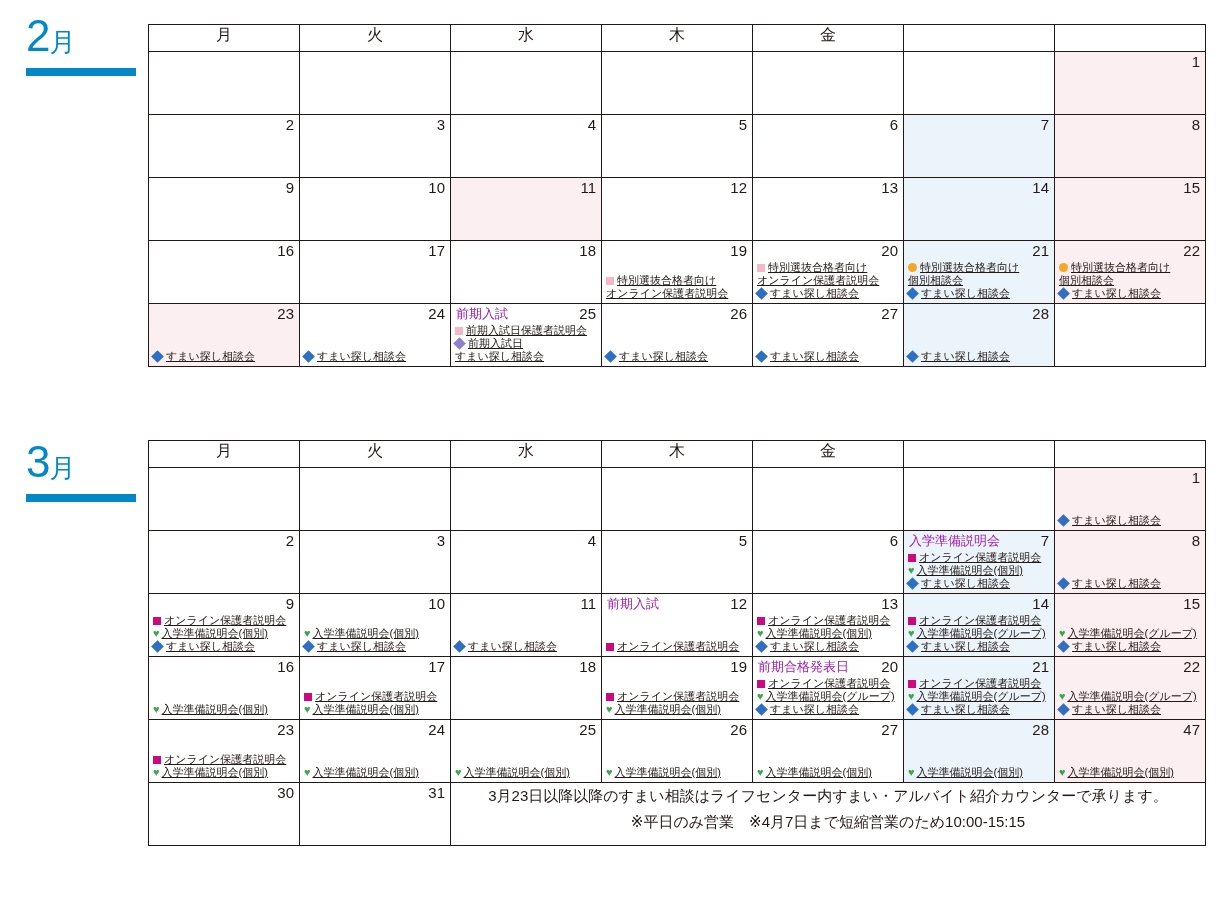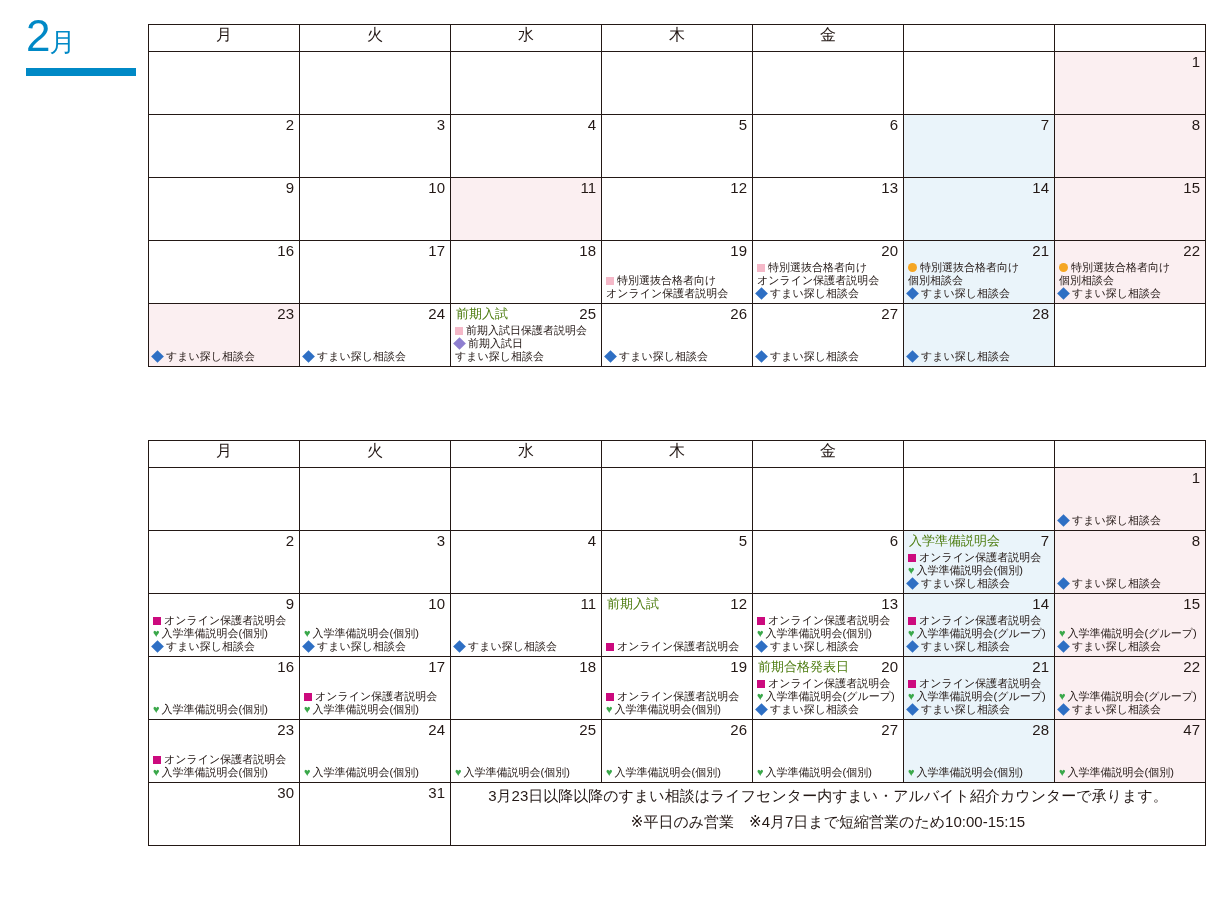--- a/index.html
+++ b/index.html
@@ -58,30 +58,30 @@
   }
   td.sat-col{background:#eaf4fa;}
   td.sun-col{background:#fbeff1;}
   td.exam-bg{background:#fbeff1;}
   td.empty{background:#ffffff;}
 
   .events{
     position:absolute;left:4px;right:4px;bottom:3px;
     font-size:11px;line-height:13px;color:#231815;
   }
-  .ev{white-space:nowrap;}
+  .ev{white-space:nowrap;text-decoration:underline;}
   .sq{display:inline-block;width:8px;height:8px;vertical-align:-1px;margin-right:3px;}
   .dia{display:inline-block;width:0;height:0;vertical-align:0px;margin-right:3px;
        border:5px solid transparent;}
   .heart{display:inline-block;margin-right:2px;font-size:11px;vertical-align:0;}
   .circ{display:inline-block;width:9px;height:9px;border-radius:50%;vertical-align:-1px;margin-right:3px;}
 
   .tag-exam{
     position:absolute;left:5px;top:2px;
-    font-size:13px;color:#4d7c0f;line-height:15px;
+    font-size:13px;color:#a21caf;line-height:15px;
   }
   .ev2line{white-space:normal;}
 
   .note-cell{
     text-align:center;
     font-size:15px;
     line-height:26px;
     padding-top:6px;
     color:#231815;
   }
@@ -90,20 +90,24 @@
 </head>
 <body>
 
 <div class="page">
 
   <div class="month-label" id="m2">
     <span class="mnum">2</span><span class="msuf">月</span>
     <div class="rule"></div>
   </div>
 
+  <div class="month-label" id="m3">
+    <span class="mnum">3</span><span class="msuf">月</span>
+    <div class="rule"></div>
+  </div>
 
   <table class="cal" id="cal-feb">
       <thead>
         <tr>
           <th>月</th>
           <th>火</th>
           <th>水</th>
           <th>木</th>
           <th>金</th>
           <th class="sat">土</th>

